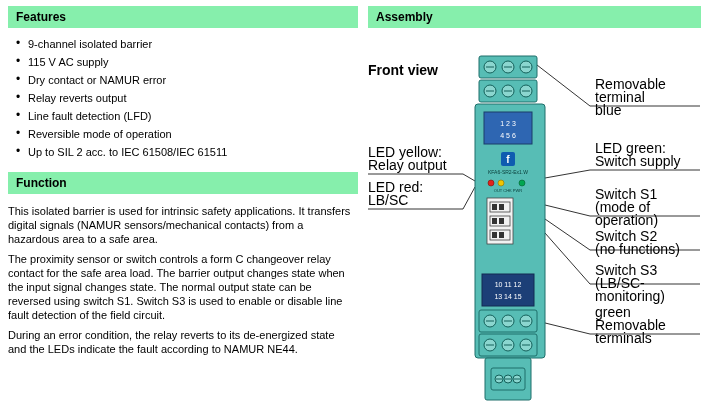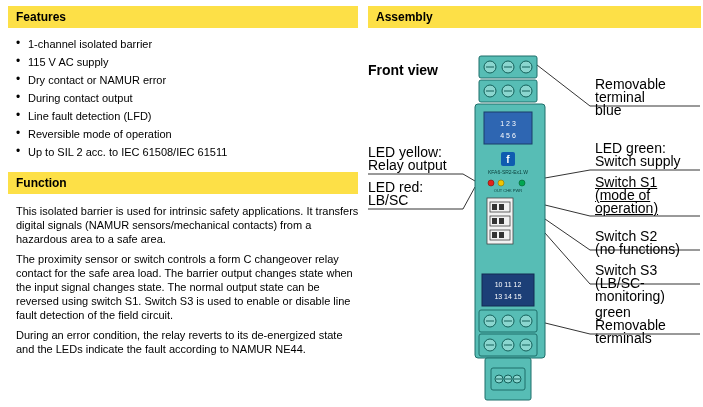--- a/index.html
+++ b/index.html
@@ -4,28 +4,28 @@
 <style>
   html,body { margin:0; padding:0; }
   body {
     width:703px; height:407px; background:#ffffff; position:relative;
     font-family:"Liberation Sans", sans-serif; color:#000;
     -webkit-font-smoothing:antialiased; overflow:hidden;
   }
   .col-left  { position:absolute; left:8px;  top:6px; width:350px; }
   .col-right { position:absolute; left:368px; top:6px; width:333px; }
   .section-header {
-    background:#fde047; font-weight:bold; font-size:12px;
+    background:#86efac; font-weight:bold; font-size:12px;
     padding:4px 8px; line-height:14px;
   }
   .feature-list { list-style:none; margin:10px 0 0 0; padding:0 0 0 6px; font-size:11px; }
   .feature-list li { position:relative; padding-left:14px; margin-bottom:6px; line-height:12px; }
   .feature-list li::before { content:"•"; position:absolute; left:2px; top:-1px; font-size:12px; }
   .mt { margin-top:14px; }
-  .func-text { margin-top:10px; font-size:11px; line-height:14px; width:346px;margin-left:8px; }
+  .func-text { margin-top:10px; font-size:11px; line-height:14px; width:346px; }
   .func-text p { margin:0 0 6px 0; }
 
   .assembly-diagram { position:relative; height:377px; margin-top:22px; }
   .front-view { position:absolute; left:0; top:12px; font-size:14px; font-weight:bold; }
   .callout { position:absolute; font-size:14px; line-height:13px; }
   .callout.right { left:227px; width:106px; }
   .callout.left  { left:0; width:100px; }
   svg.diagram { position:absolute; left:0; top:0; }
   svg text { font-family:"Liberation Sans", sans-serif; }
 
@@ -47,24 +47,24 @@
   .logo  { fill:#0f5cb0; }
   .logo-f { fill:#ffffff; font-size:10px; font-weight:bold; text-anchor:middle; }
 </style>
 </head>
 <body>
 
 <div class="col-left">
   <div class="section-header">Features</div>
 
   <ul class="feature-list">
-    <li><span>1-channel isolated barrier</span></li>
+    <li><span>9-channel isolated barrier</span></li>
     <li><span>115 V AC supply</span></li>
     <li><span>Dry contact or NAMUR error</span></li>
-    <li><span>During contact output</span></li>
+    <li><span>Relay reverts output</span></li>
     <li><span>Line fault detection (LFD)</span></li>
     <li><span>Reversible mode of operation</span></li>
     <li><span>Up to SIL 2 acc. to IEC 61508/IEC 61511</span></li>
   </ul>
 
   <div class="section-header mt">Function</div>
 
   <div class="func-text">
     <p>This isolated barrier is used for intrinsic safety applications. It transfers digital signals (NAMUR sensors/mechanical contacts) from a hazardous area to a safe area.</p>
     <p>The proximity sensor or switch controls a form C changeover relay contact for the safe area load. The barrier output changes state when the input signal changes state. The normal output state can be reversed using switch S1. Switch S3 is used to enable or disable line fault detection of the field circuit.</p>
@@ -200,21 +200,21 @@
     </div>
 
     <div class="callout right" style="top:28px;">
       <div>Removable terminal</div>
       <div>blue</div>
     </div>
     <div class="callout right" style="top:92px;">
       <div>LED green:</div>
       <div>Switch supply</div>
     </div>
-    <div class="callout right" style="top:126px;text-decoration:underline;">
+    <div class="callout right" style="top:138px;">
       <div>Switch S1</div>
       <div>(mode of operation)</div>
     </div>
     <div class="callout right" style="top:180px;">
       <div>Switch S2</div>
       <div>(no functions)</div>
     </div>
     <div class="callout right" style="top:206px;margin-top:8px;">
       <div>Switch S3</div>
       <div>(LB/SC-monitoring)</div>

